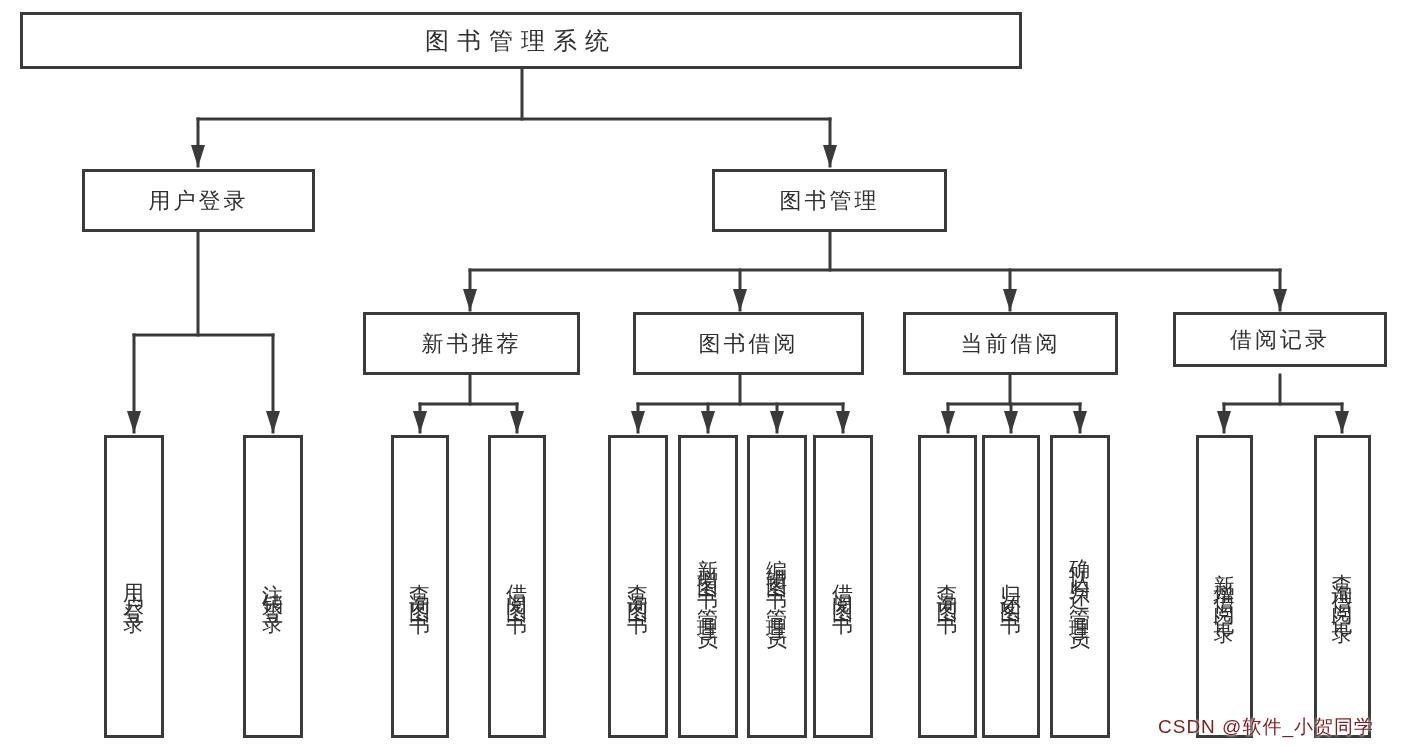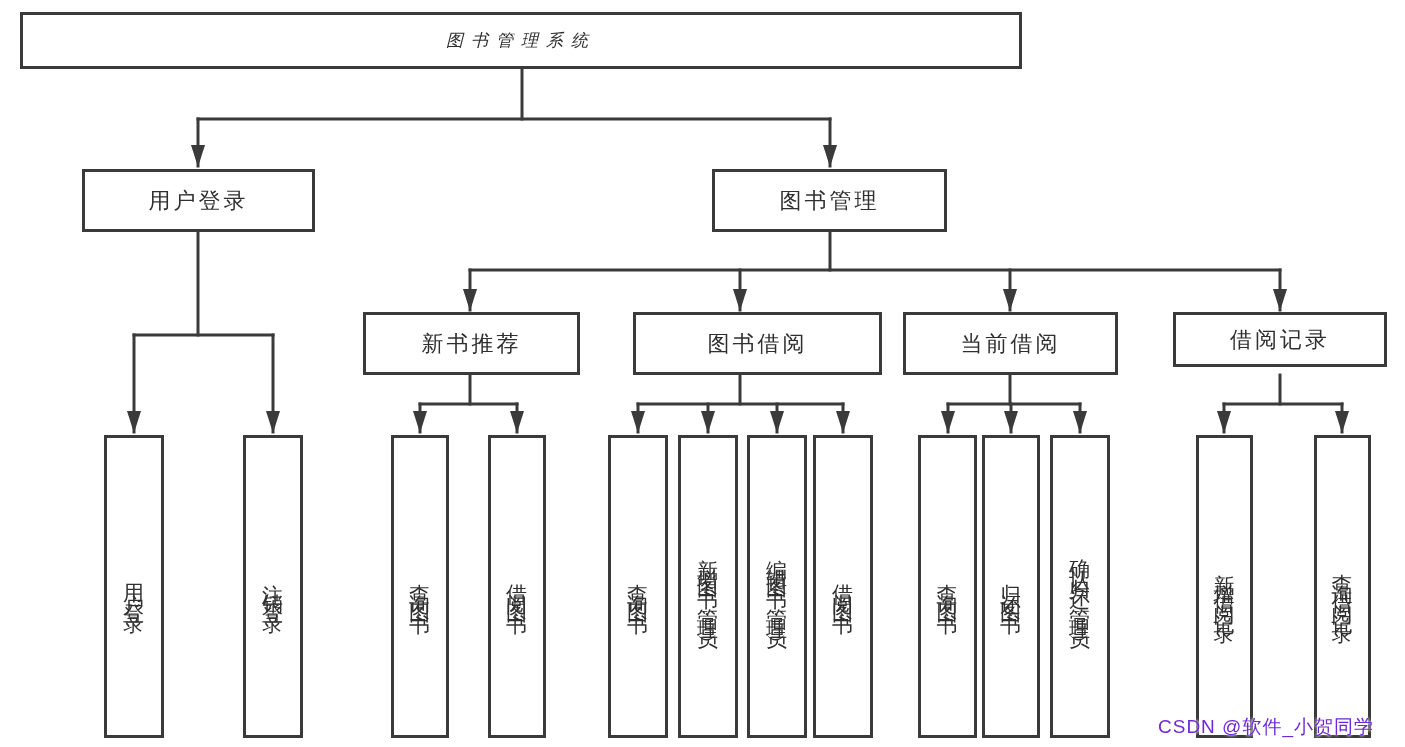--- a/index.html
+++ b/index.html
@@ -27,37 +27,36 @@
     align-items: center;
     justify-content: center;
   }
   .box.h span {
     font-size: 22px;
     letter-spacing: 3px;
     line-height: 1;
     white-space: nowrap;
   }
   .box.root span {
-    font-size: 17px;
+    font-size: 24px;
     letter-spacing: 8px;
-    font-style: italic;
   }
   .box.v span {
     writing-mode: vertical-rl;
     font-size: 21px;
     letter-spacing: 10px;
     line-height: 1;
   }
   .watermark {
     position: absolute;
     left: 1158px;
     top: 714px;
     font-size: 19px;
     letter-spacing: 1px;
-    color: #6d28d9;
+    color: #7f1d1d;
     white-space: nowrap;
     text-shadow: 0 0 3px #ffffff, 0 0 3px #ffffff;
     z-index: 10;
   }
 </style>
 </head>
 <body>
 
 <div id="canvas">
 
@@ -118,21 +117,21 @@
   <div class="box h" style="left:82px; top:169px; width:233px; height:63px;">
     <span>用户登录</span>
   </div>
   <div class="box h" style="left:363px; top:312px; width:217px; height:63px;">
     <span>新书推荐</span>
   </div>
 
   <div class="box h" style="left:712px; top:169px; width:235px; height:63px;">
     <span>图书管理</span>
   </div>
-  <div class="box h" style="left:633px; top:312px; width:249px; height:63px;">
+  <div class="box h" style="left:633px; top:312px; width:231px; height:63px;">
     <span>图书借阅</span>
   </div>
   <div class="box h" style="left:903px; top:312px; width:215px; height:63px;text-align:right;">
     <span>当前借阅</span>
   </div>
   <div class="box h" style="left:1173px; top:312px; width:214px; height:55px;">
     <span>借阅记录</span>
   </div>
 
   <div class="box v" style="left:104px; top:435px; width:60px; height:303px;">

